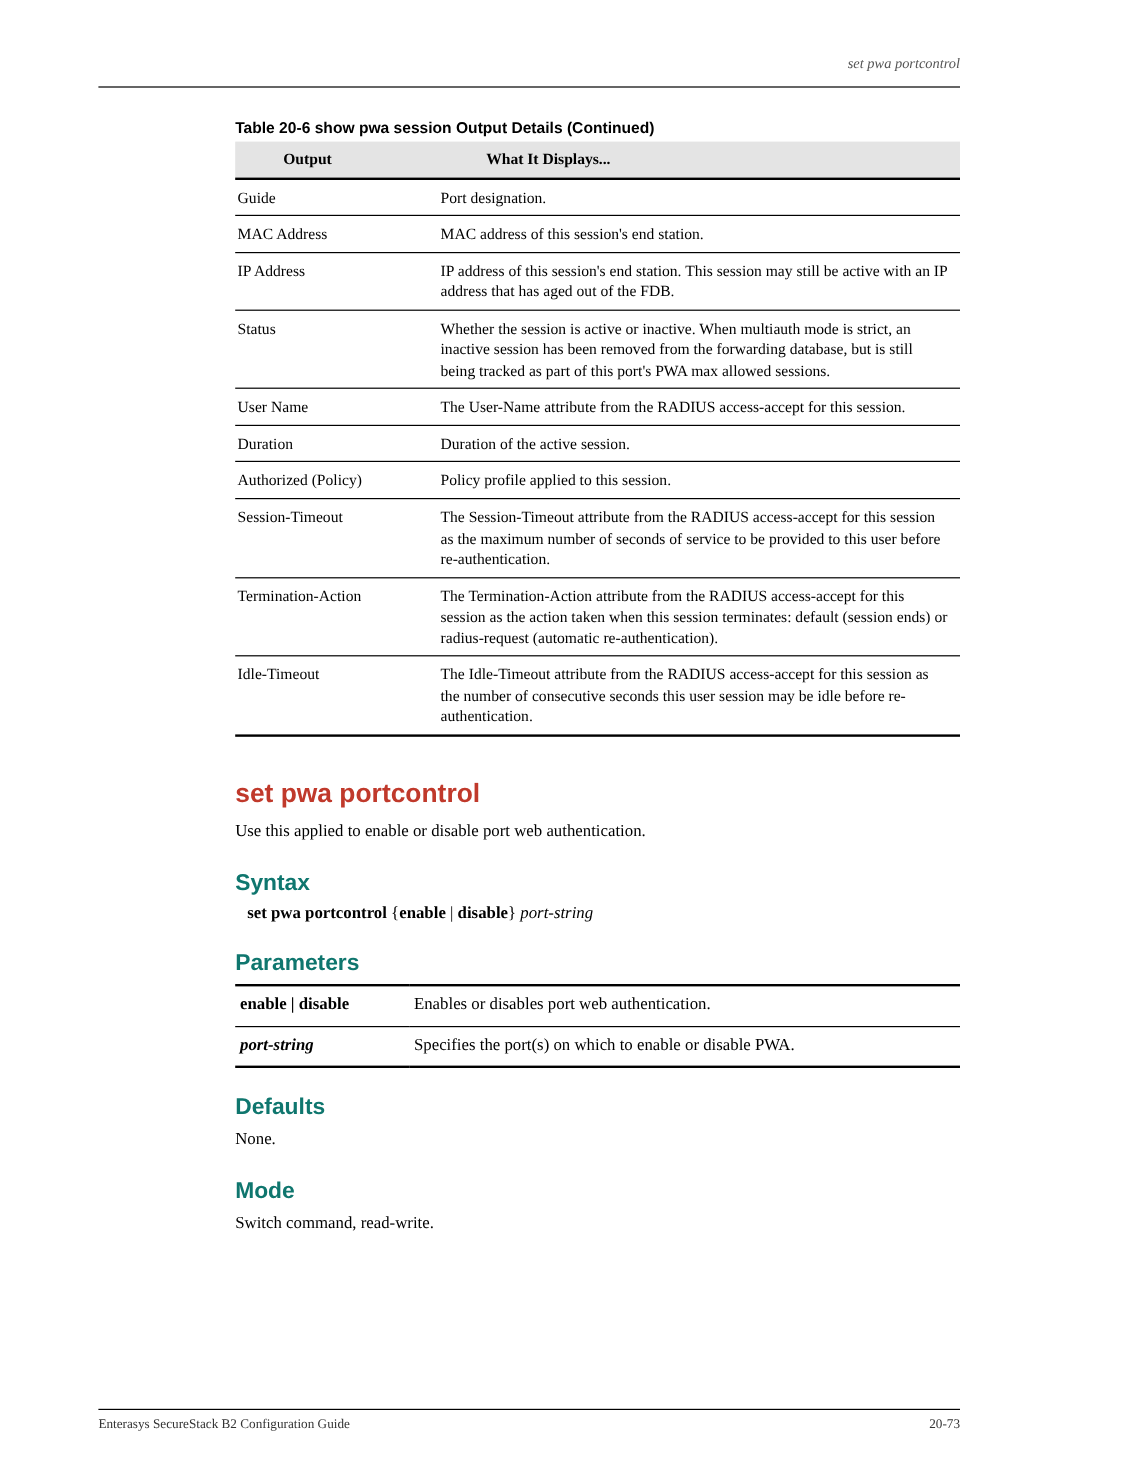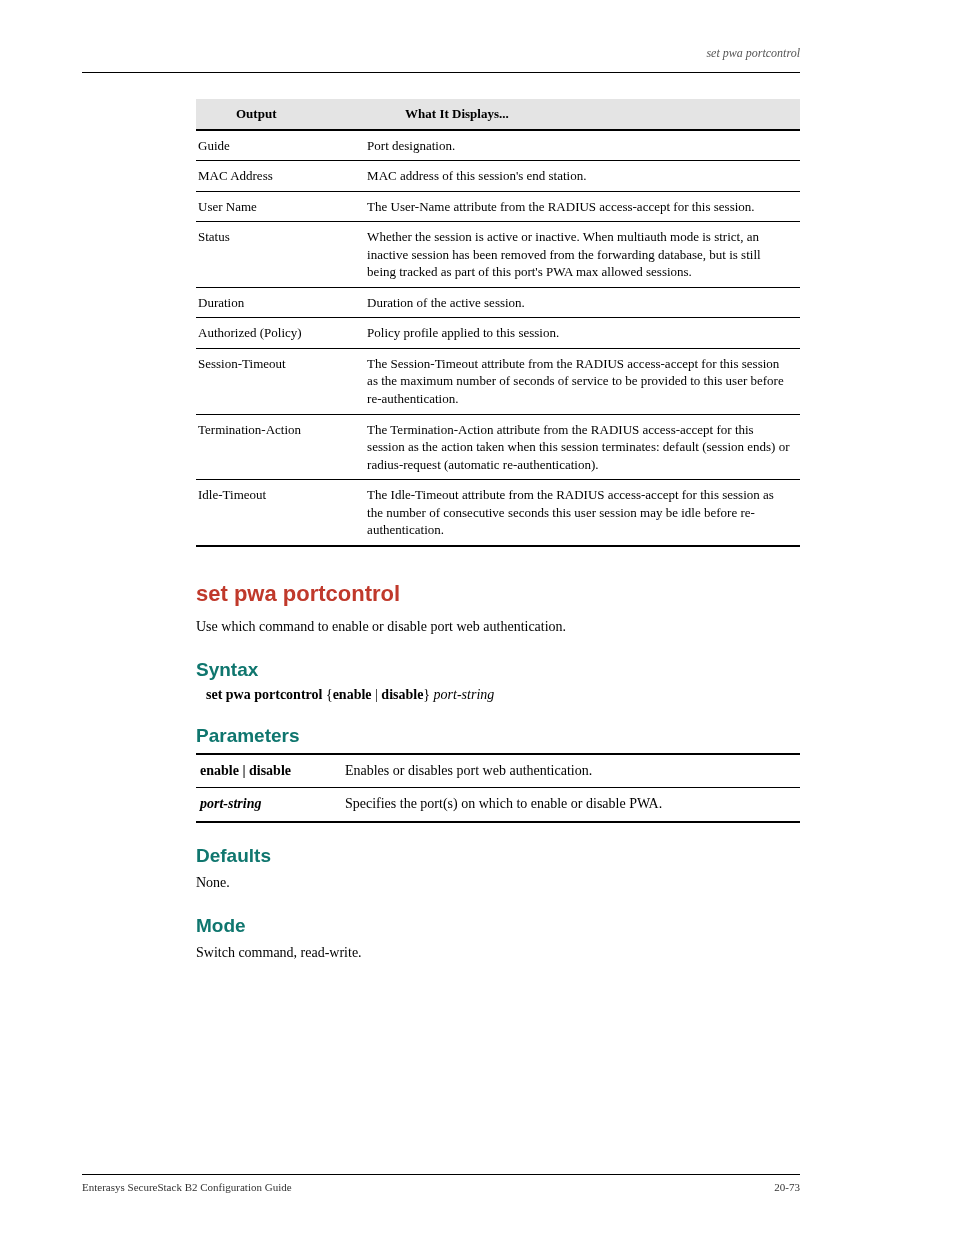--- a/index.html
+++ b/index.html
@@ -122,20 +122,21 @@
 
 <div class="page">
 
   <div class="running-head">
     <span class="right">set pwa portcontrol</span>
   </div>
   <hr class="hr-top">
 
   <div class="content-indent">
 
+    <p class="cont-caption">Table 20-6  show pwa session Output Details (Continued)</p>
 
     <table class="tbl">
       <colgroup>
         <col class="col-output">
           <col class="col-meaning">
       </colgroup>
       <thead>
         <tr class="thick">
           <td>Output</td>
           <td>What It Displays...</td>
@@ -144,26 +145,30 @@
       <tbody id="tbl-body">
           <tr class="thin">
             <td>Guide</td>
             <td>Port designation.</td>
           </tr>
           <tr class="thin">
             <td>MAC Address</td>
             <td>MAC address of this session's end station.</td>
           </tr>
           <tr class="thin">
+            <td>IP Address</td>
+            <td>IP address of this session's end station. This session may still be active with an IP address that has aged out of the FDB.</td>
+          </tr>
+          <tr class="thin">
+            <td>Status</td>
+            <td>Whether the session is active or inactive. When multiauth mode is strict, an inactive session has been removed from the forwarding database, but is still being tracked as part of this port's PWA max allowed sessions.</td>
+          </tr>
+          <tr class="thin">
             <td>User Name</td>
             <td>The User-Name attribute from the RADIUS access-accept for this session.</td>
-          </tr>
-          <tr class="thin">
-            <td>Status</td>
-            <td>Whether the session is active or inactive. When multiauth mode is strict, an inactive session has been removed from the forwarding database, but is still being tracked as part of this port's PWA max allowed sessions.</td>
           </tr>
           <tr class="thin">
             <td>Duration</td>
             <td>Duration of the active session.</td>
           </tr>
           <tr class="thin">
             <td>Authorized (Policy)</td>
             <td>Policy profile applied to this session.</td>
           </tr>
           <tr class="thin">
@@ -175,21 +180,21 @@
             <td>The Termination-Action attribute from the RADIUS access-accept for this session as the action taken when this session terminates: default (session ends) or radius-request (automatic re-authentication).</td>
           </tr>
           <tr class="thick">
             <td>Idle-Timeout</td>
             <td>The Idle-Timeout attribute from the RADIUS access-accept for this session as the number of consecutive seconds this user session may be idle before re-authentication.</td>
           </tr>
         </tbody>
     </table>
 
     <h2 class="h2">set pwa portcontrol</h2>
-    <p class="body">Use which command to enable or disable port web authentication.</p>
+    <p class="body">Use this applied to enable or disable port web authentication.</p>
 
     <h3 class="h3">Syntax</h3>
     <p class="syntax">
       <span class="kw">set pwa portcontrol</span>
       {<span class="kw">enable</span> | <span class="kw">disable</span>}
       <em>port-string</em>
     </p>
 
     <h3 class="h3">Parameters</h3>
     <table class="param-tbl">

